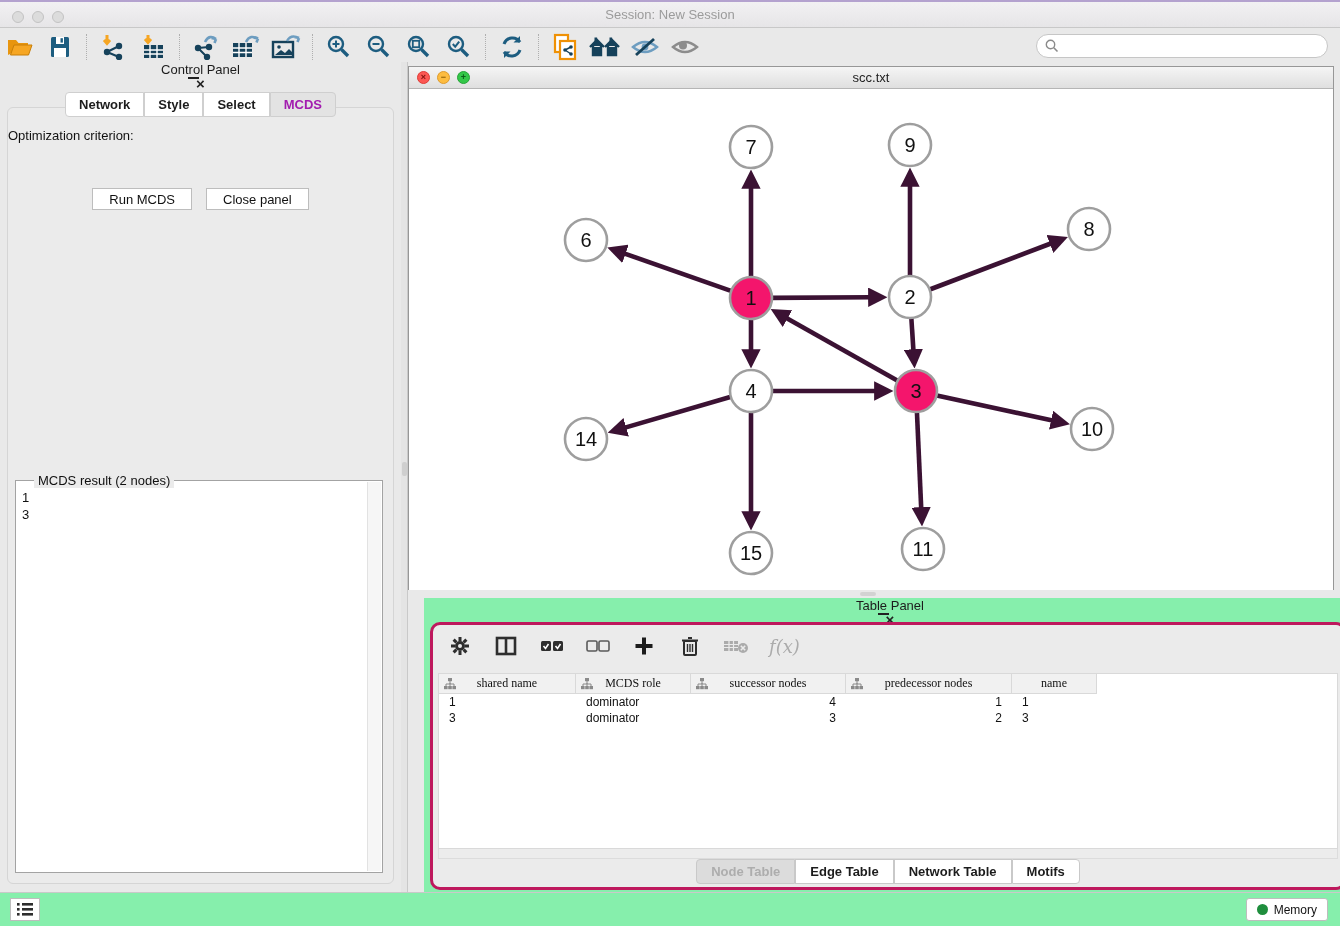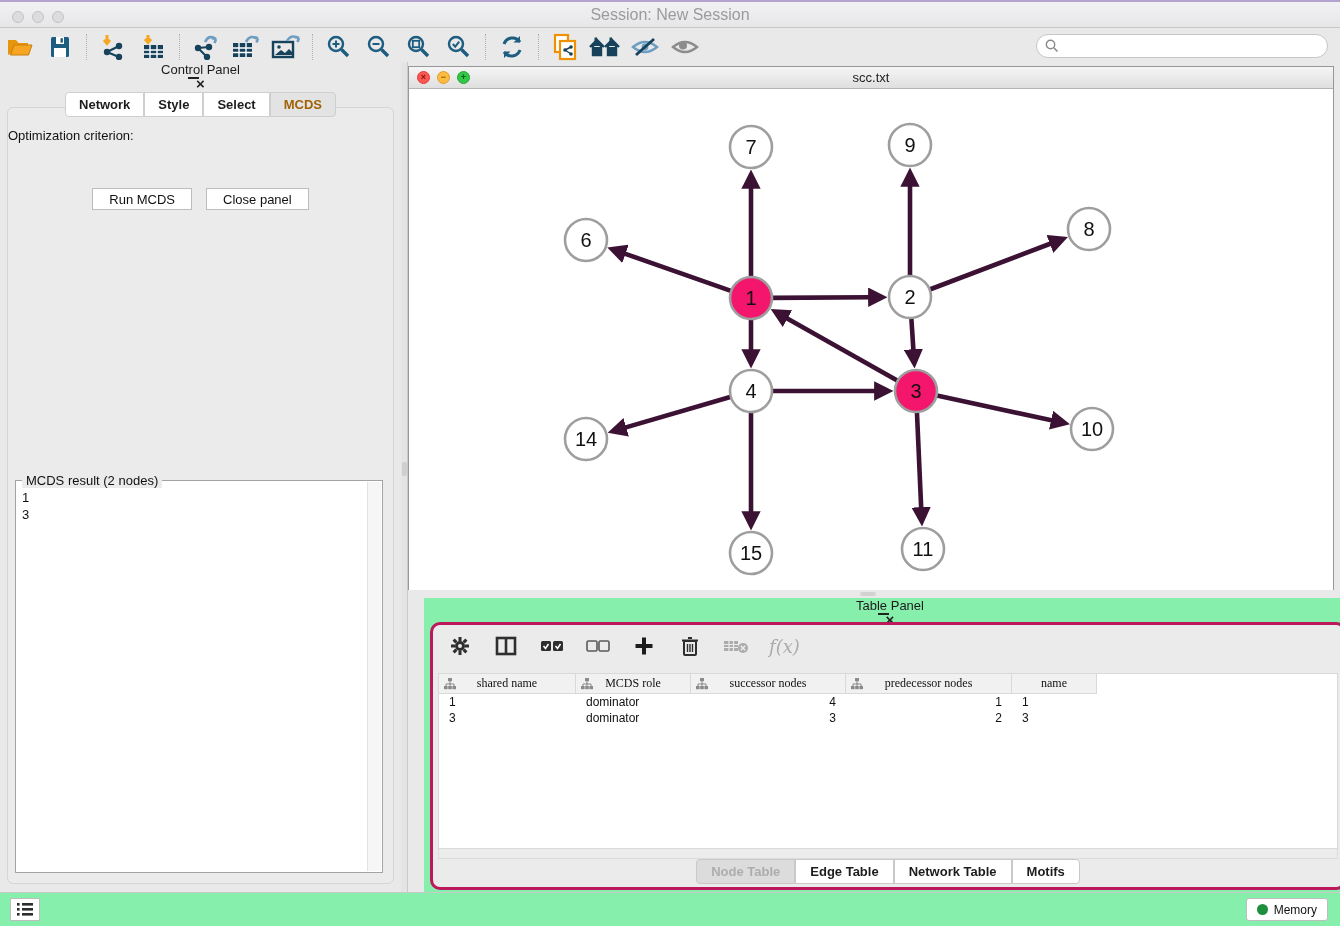--- a/index.html
+++ b/index.html
@@ -1,21 +1,21 @@
 <!DOCTYPE html>
 <html><head>
 <meta charset="utf-8">
 <style>
   * { box-sizing: border-box; margin:0; padding:0; }
   html,body { width:1340px; height:926px; font-family:"Liberation Sans",sans-serif; background:#E9E9E9; overflow:hidden; position:relative; }
   .abs { position:absolute; }
 
   
   .titlebar { left:0; top:0; width:1340px; height:28px; background:linear-gradient(#F2F1F3,#E6E5E7); border-top:2px solid #B4A2CF; border-bottom:1px solid #C8C8C8; }
-  .title-text { width:100%; text-align:center; line-height:26px; font-size:16px; color:#9B9B9B; }
+  .title-text { width:100%; text-align:center; line-height:26px; font-size:13px; color:#9B9B9B; }
   .lights { left:12px; top:9px; display:flex; gap:8px; }
   .light { width:12px; height:12px; border-radius:50%; background:#DCDCDC; border:1px solid #C3C3C3; }
   .winlight { width:13px; height:13px; border-radius:50%; font-size:9px; font-weight:bold; line-height:11px; text-align:center; }
 
   
   .toolbar { left:0; top:31px; width:1340px; height:31px; background:#E9E9E9; display:flex; align-items:center; }
   .ticon { width:40px; height:30px; display:flex; align-items:center; justify-content:center; }
   .tsep { width:1px; height:26px; border-left:1px dotted #AFAFAF; margin:0 6px; }
   .searchbox { position:absolute; right:12px; top:3px; width:292px; height:24px; background:#fff; border:1px solid #C6C6C6; border-radius:12px; display:flex; align-items:center; padding-left:8px; gap:4px; }
   .searchbox input { border:none; outline:none; flex:1; font-size:13px; background:transparent; }
@@ -23,30 +23,30 @@
   
   .control-panel { left:0; top:62px; width:401px; height:830px; background:#E9E9E9; }
   .panel-head { height:26px; display:flex; align-items:center; padding:0 10px; font-size:13px; color:#1c1c1c;flex-direction:column; }
   .panel-head .sp { flex:1; }
   .float-ic { width:11px; height:10px; border:1.5px solid #222; margin-right:14px; cursor:pointer; }
   .close-ic { font-size:15px; font-weight:bold; color:#222; line-height:10px; cursor:pointer; }
   .tabs-row { display:flex; justify-content:center; margin-top:4px; position:relative; z-index:2; }
   .ctab { font-size:13px; font-weight:bold; color:#1c1c1c; background:#fff; border:1px solid #CFCFCF; padding:4px 13px; cursor:pointer; }
   .ctab:first-child { border-radius:4px 0 0 4px; }
   .ctab:last-child { border-radius:0 4px 4px 0; }
-  .ctab.sel { background:#E3E3E3; color:#a16207; }
+  .ctab.sel { background:#E3E3E3; color:#a21caf; }
   .cp-body { position:absolute; left:7px; right:7px; top:45px; bottom:8px; background:#EBEBEB; border:1px solid #D5D5D5; border-radius:6px; }
   .opt-label { margin-top:20px; font-size:13px; color:#111; }
   .dropdown { position:absolute; left:38px; right:40px; top:45px; height:23px; background:#fff; border:1px solid #B9B9B9; border-radius:5px; display:flex; align-items:center; padding:0 6px 0 10px; font-size:13px; cursor:pointer; }
   .dropdown .sp { flex:1; }
   .stepper { display:flex; flex-direction:column; line-height:6px; font-size:7px; color:#555; }
   .btnrow { position:absolute; top:80px; left:0; right:0; display:flex; justify-content:center; gap:14px; }
   .btn { background:#fff; border:1px solid #BDBDBD; border-radius:0; height:22px; padding:0 16px; font-size:13px; color:#111; display:flex; align-items:center; cursor:pointer; }
   .resultbox { position:absolute; left:7px; right:10px; top:372px; bottom:10px; border:1px solid #A3A3A3; background:#fff; }
-  .result-legend { position:absolute; top:-8px; left:6px; background:#EBEBEB; padding:0 4px; font-size:13px; color:#111; }
+  .result-legend { position:absolute; top:-8px; left:18px; background:#EBEBEB; padding:0 4px; font-size:13px; color:#111; }
   .result-text { position:absolute; inset:8px 16px 2px 6px; font-size:13px; color:#111; white-space:pre; line-height:17px; }
   .result-scroll { position:absolute; top:1px; bottom:1px; right:1px; width:14px; background:#F6F6F6; border-left:1px solid #E2E2E2; }
 
   
   .v-div { left:401px; top:62px; width:7px; height:830px; background:#E4E4E4; border-right:1px solid #C9C9C9; }
   .v-handle { position:absolute; top:400px; left:1px; width:5px; height:14px; background:#CFCFCF; border-radius:2px; }
   .h-div { left:408px; top:590px; width:932px; height:8px; background:#E9E9E9; }
   .h-handle { position:absolute; left:452px; top:2px; width:16px; height:4px; background:#D2D2D2; border-radius:2px; }
 
   

